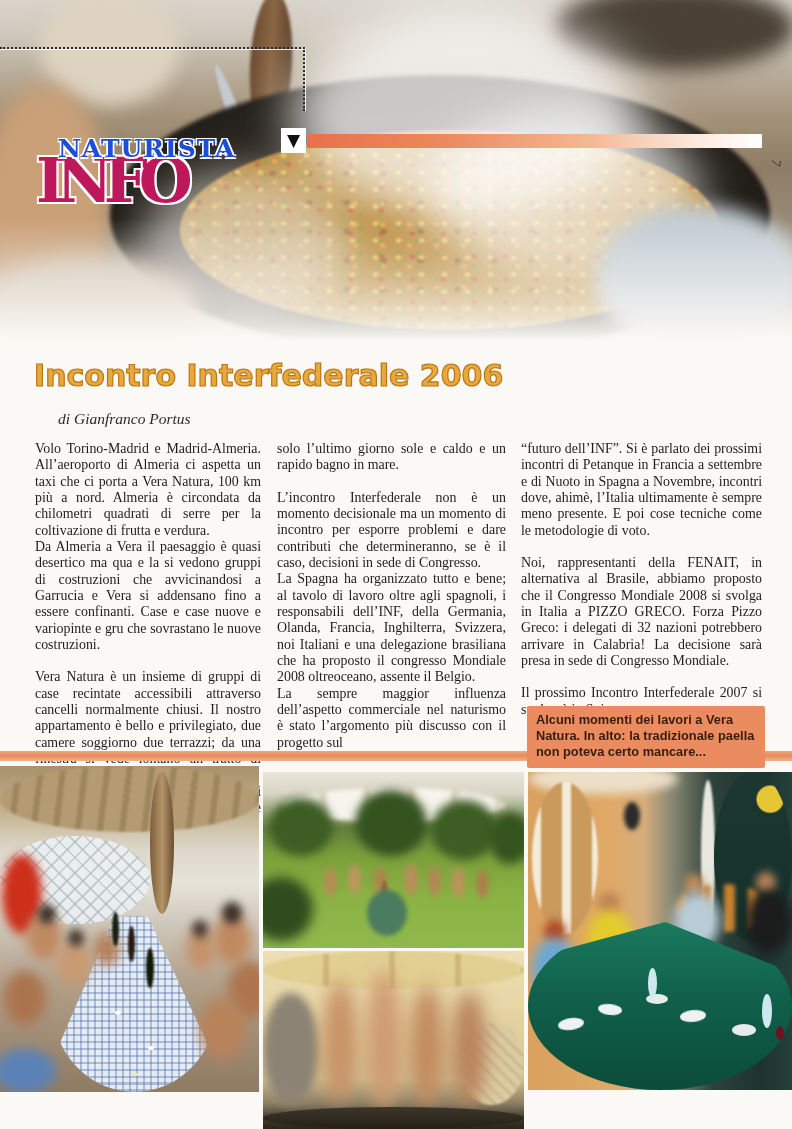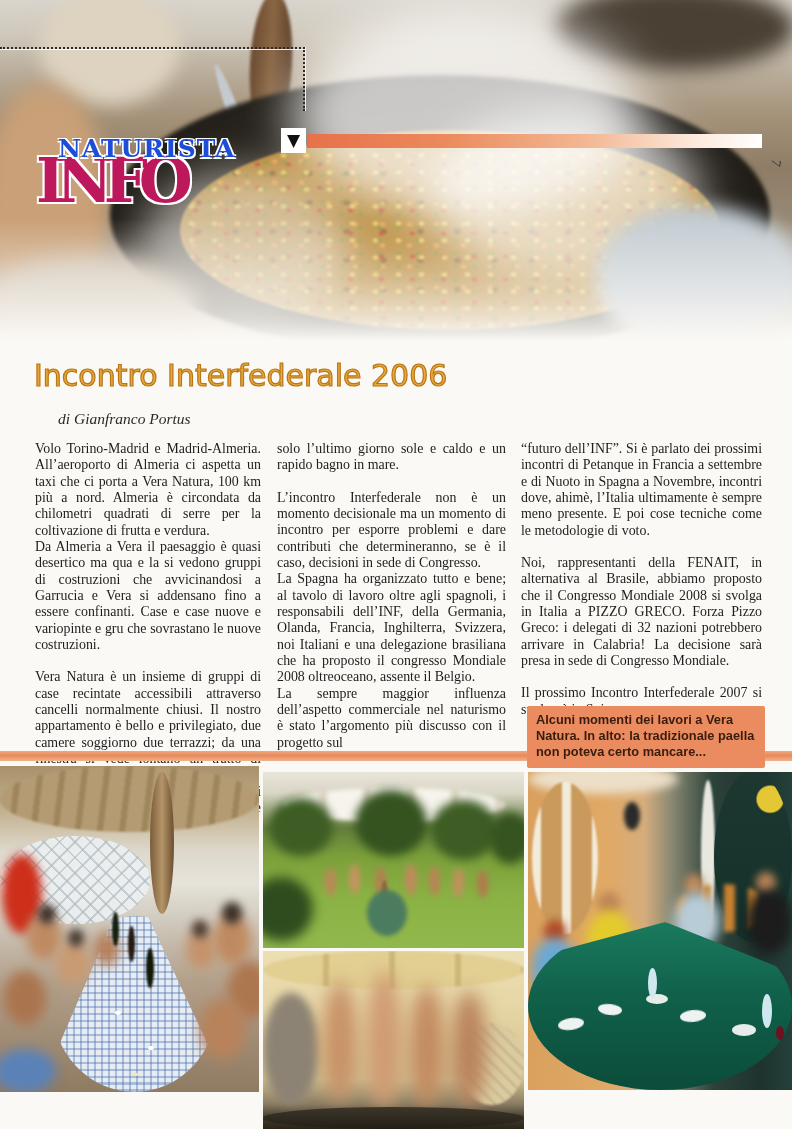--- a/index.html
+++ b/index.html
@@ -58,21 +58,21 @@
   .logo{position:absolute;left:36px;top:128px;width:200px;height:90px;z-index:3;}
   .logo-naturista{position:absolute;left:22px;top:6px;font-family:"DejaVu Serif",serif;font-weight:bold;
         font-size:25px;color:#1d4ed8;letter-spacing:1px;white-space:nowrap;
         text-shadow:-1.5px -1.5px 0 #fff,1.5px -1.5px 0 #fff,-1.5px 1.5px 0 #fff,1.5px 1.5px 0 #fff;}
   .logo-info{position:absolute;left:0;top:16px;font-family:"DejaVu Serif",serif;font-weight:bold;
         font-size:62px;color:#be185d;letter-spacing:-9px;
         text-shadow:-2px -2px 0 #fff,2px -2px 0 #fff,-2px 2px 0 #fff,2px 2px 0 #fff;}
 
   
   .art-title{position:absolute;left:34px;top:358px;z-index:1;font-family:"DejaVu Sans",sans-serif;
-             font-weight:400;font-size:30px;color:#e7a83e;-webkit-text-stroke:1.2px #b97614;white-space:nowrap;}
+             font-weight:700;font-size:30px;color:#e7a83e;-webkit-text-stroke:1.2px #b97614;white-space:nowrap;}
   .byline{position:absolute;left:58px;top:410px;font-style:italic;font-size:15.5px;color:#2a2a2a;}
   .col{position:absolute;top:441px;text-align:justify;font-size:13.9px;line-height:1.175;color:#1d1d1d;}
   #col1{left:35px;width:226px;} #col2{left:277px;width:229px;} #col3{left:521px;width:241px;}
   .col p{margin:0;}
   .col p.gap{margin-top:16px;}
 
   
   .caption{position:absolute;left:527px;top:706px;width:238px;z-index:2;background:#ea8c60;
            color:#391c0e;font-family:"Liberation Sans",sans-serif;font-size:12.8px;font-weight:700;
            line-height:1.24;padding:6px 9px 8px;border-radius:2px;}

